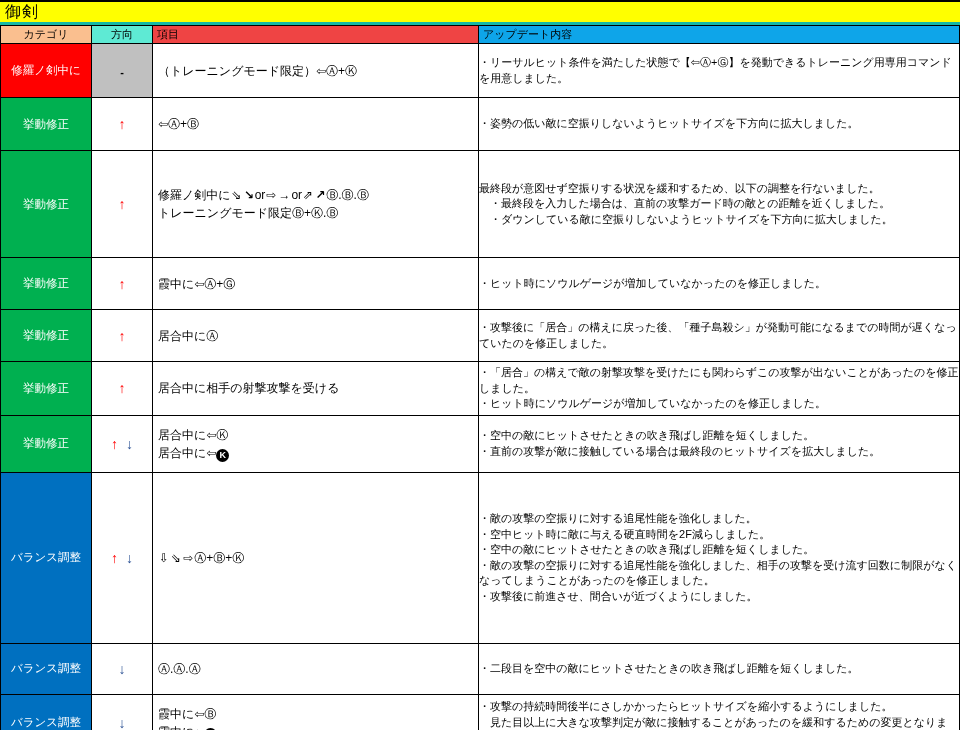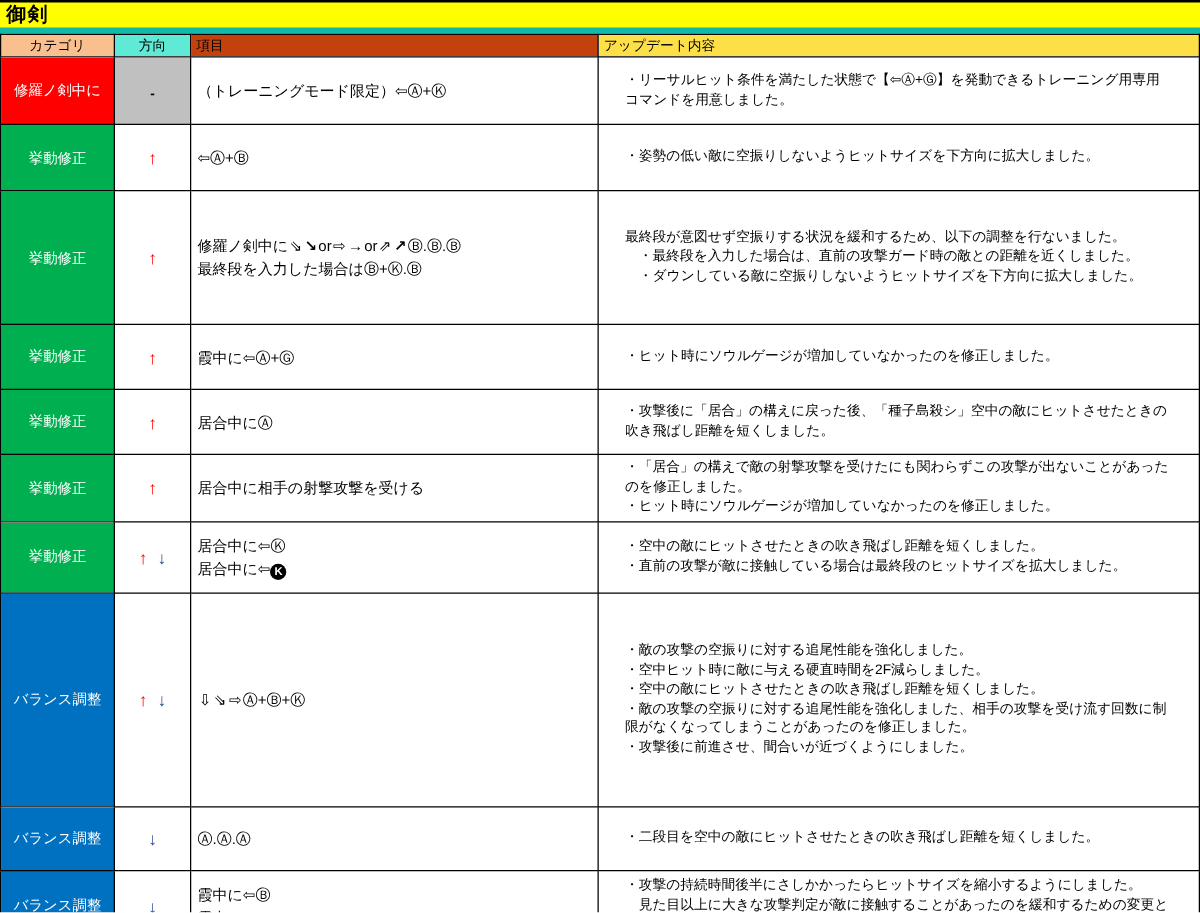--- a/index.html
+++ b/index.html
@@ -2,37 +2,37 @@
 <html lang="ja"><head>
 <meta charset="utf-8">
 <style>
   html,body{margin:0;padding:0;background:#fff;}
   .page{
     position:relative;width:960px;height:730px;overflow:hidden;
     font-family:"Liberation Sans","DejaVu Sans",sans-serif;
     color:#000;background:#fff;
   }
   .title-bar{
-    height:20px;border-top:2px solid #000;border-bottom:5px solid #14b8a6;
+    height:20px;border-top:2px solid #000;border-bottom:3px solid #14b8a6;
     display:flex;align-items:center;padding-left:5px;
-    font-size:16px;font-weight:bold;letter-spacing:1px;
+    font-size:16px;font-weight:normal;letter-spacing:1px;
   }
   table.patch{border-collapse:collapse;table-layout:fixed;width:960px;}
   table.patch th,table.patch td{
     border:1px solid #000;overflow:hidden;box-sizing:border-box;
     vertical-align:middle;
   }
   th{height:16px;font-size:11px;font-weight:normal;padding:1px 4px;text-align:center;}
   th.left{text-align:left;}
   td.cat{color:#fff;text-align:center;font-size:11.5px;padding:0 2px;}
   td.dir{text-align:center;font-size:14px;font-weight:bold;}
   td.dir span{margin:0 4px;}
   td.item{font-size:12px;padding:10px 5px;}
   .item-line{line-height:18px;white-space:nowrap;}
-  td.content{font-size:11px;padding:3px 21px;}
+  td.content{font-size:11px;padding:3px 0;}
   .content-line{line-height:15.5px;}
   .arrow-hollow{margin:0 1px;}
   .arrow-solid{font-weight:bold;margin:0 1px;}
   .btn-solid{
     display:inline-block;width:13px;height:13px;line-height:13px;
     border-radius:50%;background:#000;color:#fff;
     font-size:9px;font-weight:bold;text-align:center;vertical-align:-1px;
   }
   .d-dash{font-size:11px;font-weight:bold;}
 </style>
@@ -47,22 +47,22 @@
     <colgroup>
       <col style="width:91px">
         <col style="width:61px">
         <col style="width:326px">
         <col>
     </colgroup>
     <thead>
       <tr>
         <th style="background: rgb(250, 191, 143);">カテゴリ</th>
         <th style="background: #5eead4;">方向</th>
-        <th class="left" style="background: #c2410c;">項目</th>
-        <th class="left" style="background: #fde047;">アップデート内容</th>
+        <th class="left" style="background: #ef4444;">項目</th>
+        <th class="left" style="background: #0ea5e9;">アップデート内容</th>
       </tr>
     </thead>
     <tbody id="rows">
         <tr style="height: 54px;">
           <td class="cat" style="background: rgb(255, 0, 0);">修羅ノ剣中に</td>
           <td class="dir" style="background: rgb(192, 192, 192);"><span class="d-dash">-</span></td>
           <td class="item">
             <div class="item-line"><span>（トレーニングモード限定）⇦Ⓐ+Ⓚ</span></div>
           </td>
           <td class="content">
@@ -77,21 +77,21 @@
           </td>
           <td class="content">
             <div class="content-line">・姿勢の低い敵に空振りしないようヒットサイズを下方向に拡大しました。</div>
           </td>
         </tr>
         <tr style="height: 107px;">
           <td class="cat" style="background: rgb(0, 176, 80);">挙動修正</td>
           <td class="dir"><span class="d-up" style="color: rgb(255, 0, 0);">↑</span></td>
           <td class="item">
             <div class="item-line"><span>修羅ノ剣中に</span><span class="arrow-hollow">⇘</span><span class="arrow-solid">↘</span><span>or</span><span class="arrow-hollow">⇨</span><span class="arrow-solid">→</span><span>or</span><span class="arrow-hollow">⇗</span><span class="arrow-solid">↗</span><span>Ⓑ.Ⓑ.Ⓑ</span></div>
-            <div class="item-line"><span>最終段を入力した場合はⒷ+Ⓚ.Ⓑ</span></div>
+            <div class="item-line"><span>トレーニングモード限定Ⓑ+Ⓚ.Ⓑ</span></div>
           </td>
           <td class="content">
             <div class="content-line">最終段が意図せず空振りする状況を緩和するため、以下の調整を行ないました。</div>
             <div class="content-line">　・最終段を入力した場合は、直前の攻撃ガード時の敵との距離を近くしました。</div>
             <div class="content-line">　・ダウンしている敵に空振りしないようヒットサイズを下方向に拡大しました。</div>
           </td>
         </tr>
         <tr style="height: 52px;">
           <td class="cat" style="background: rgb(0, 176, 80);">挙動修正</td>
           <td class="dir"><span class="d-up" style="color: rgb(255, 0, 0);">↑</span></td>
@@ -102,21 +102,21 @@
             <div class="content-line">・ヒット時にソウルゲージが増加していなかったのを修正しました。</div>
           </td>
         </tr>
         <tr style="height: 52px;">
           <td class="cat" style="background: rgb(0, 176, 80);">挙動修正</td>
           <td class="dir"><span class="d-up" style="color: rgb(255, 0, 0);">↑</span></td>
           <td class="item">
             <div class="item-line"><span>居合中にⒶ</span></div>
           </td>
           <td class="content">
-            <div class="content-line">・攻撃後に「居合」の構えに戻った後、「種子島殺シ」空中の敵にヒットさせたときの吹き飛ばし距離を短くしました。</div>
+            <div class="content-line">・攻撃後に「居合」の構えに戻った後、「種子島殺シ」が発動可能になるまでの時間が遅くなっていたのを修正しました。</div>
           </td>
         </tr>
         <tr style="height: 49px;">
           <td class="cat" style="background: rgb(0, 176, 80);">挙動修正</td>
           <td class="dir"><span class="d-up" style="color: rgb(255, 0, 0);">↑</span></td>
           <td class="item">
             <div class="item-line"><span>居合中に相手の射撃攻撃を受ける</span></div>
           </td>
           <td class="content">
             <div class="content-line">・「居合」の構えで敵の射撃攻撃を受けたにも関わらずこの攻撃が出ないことがあったのを修正しました。</div>

